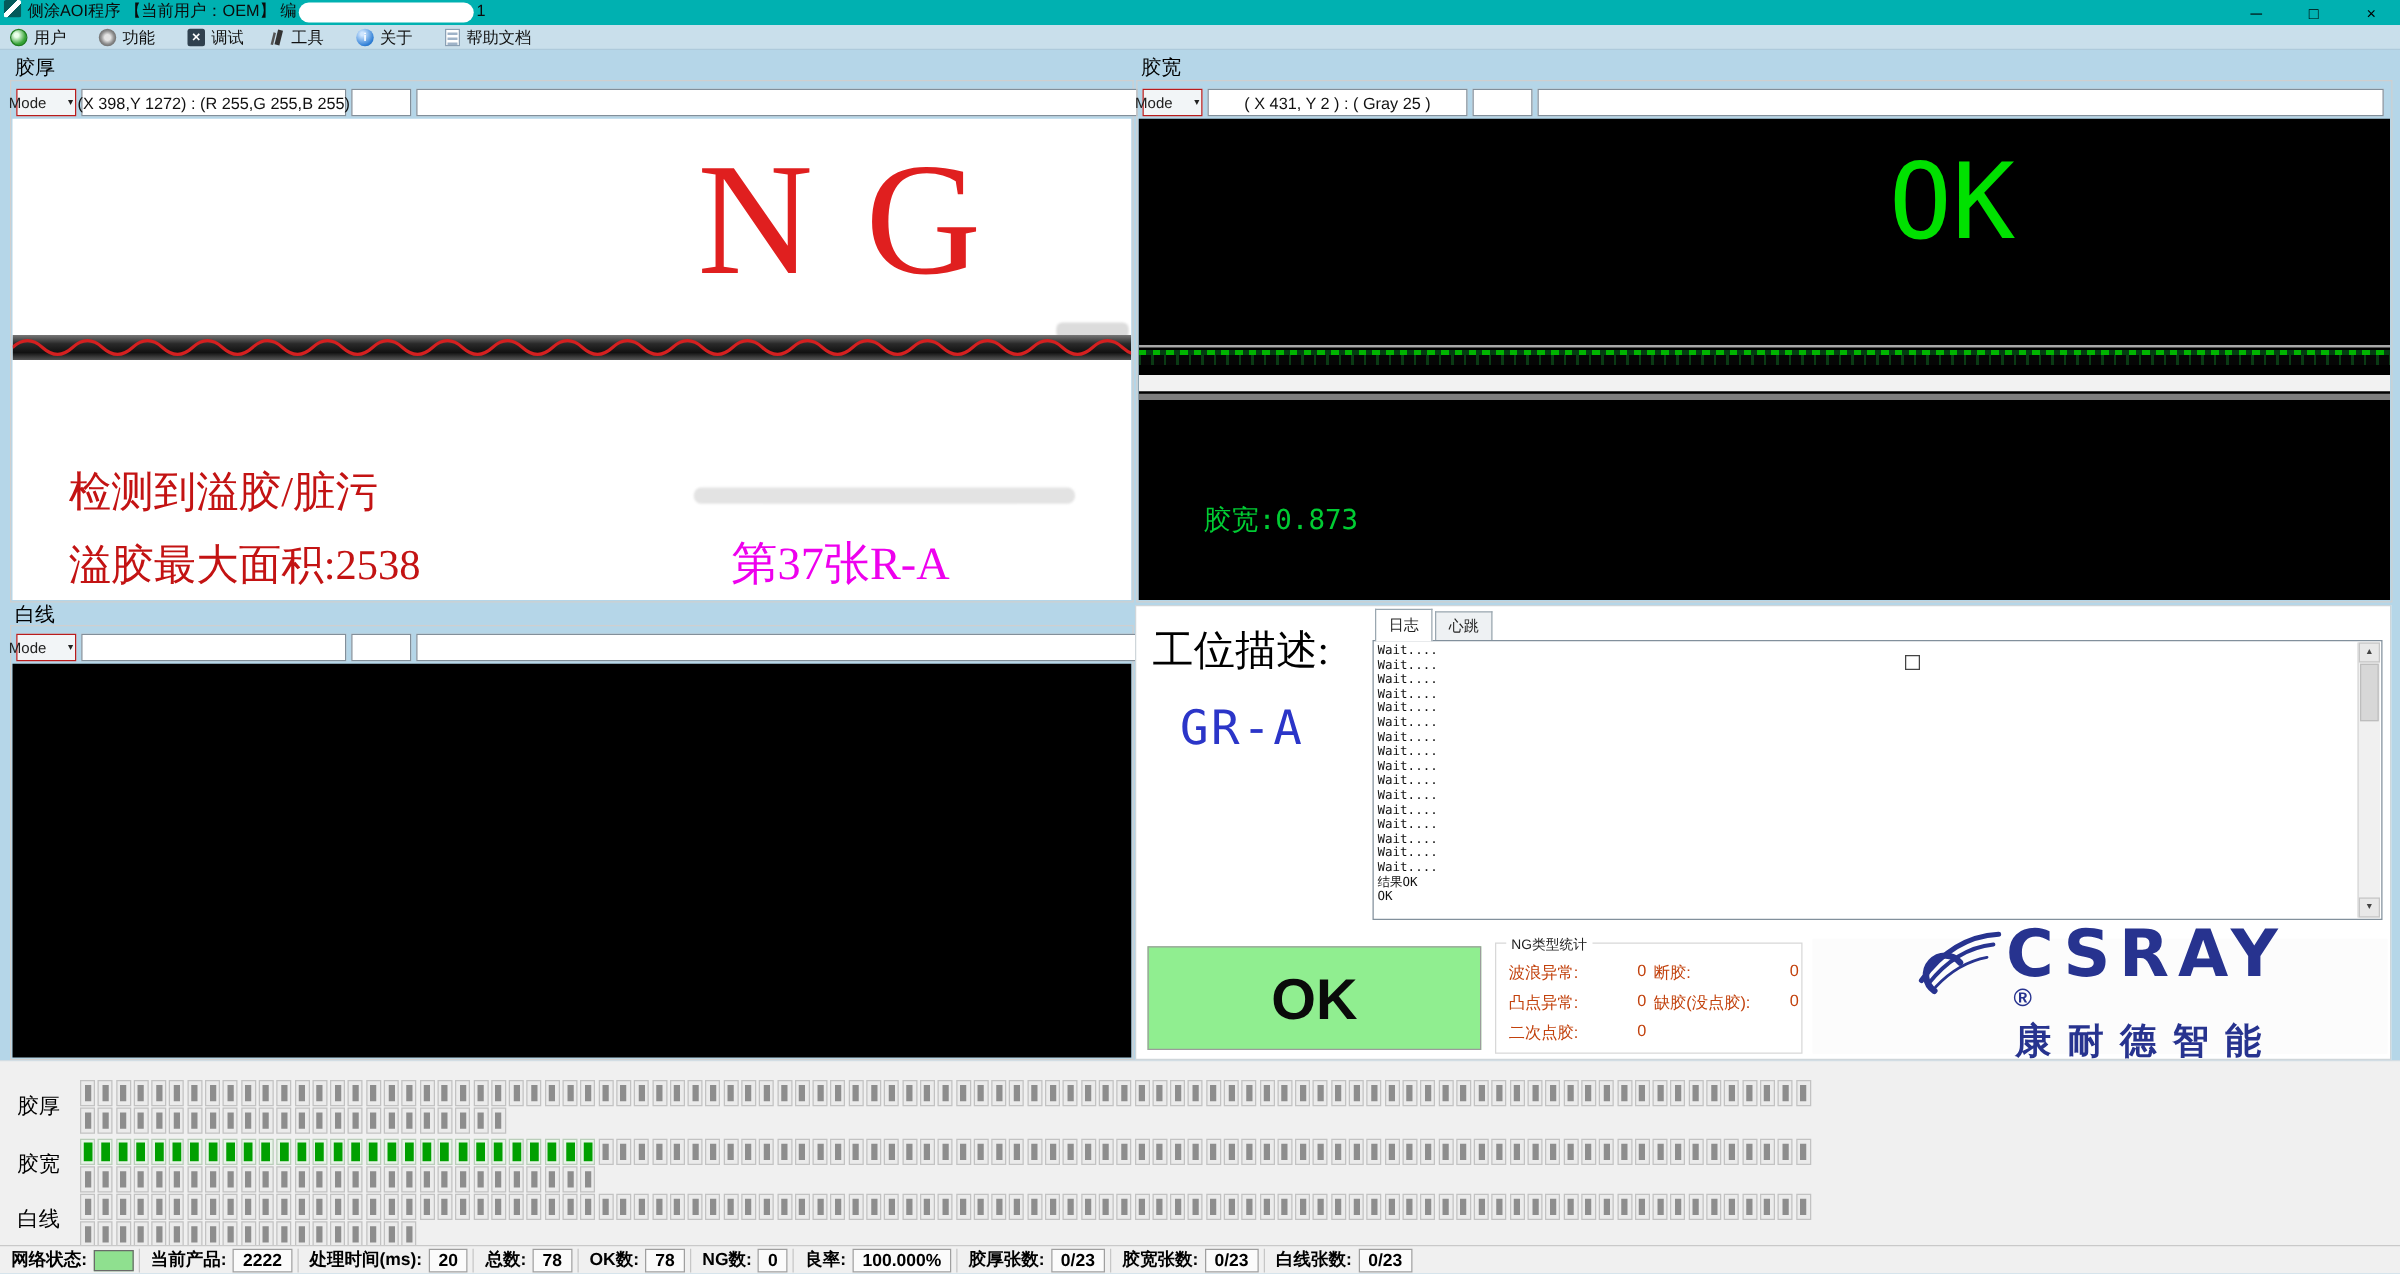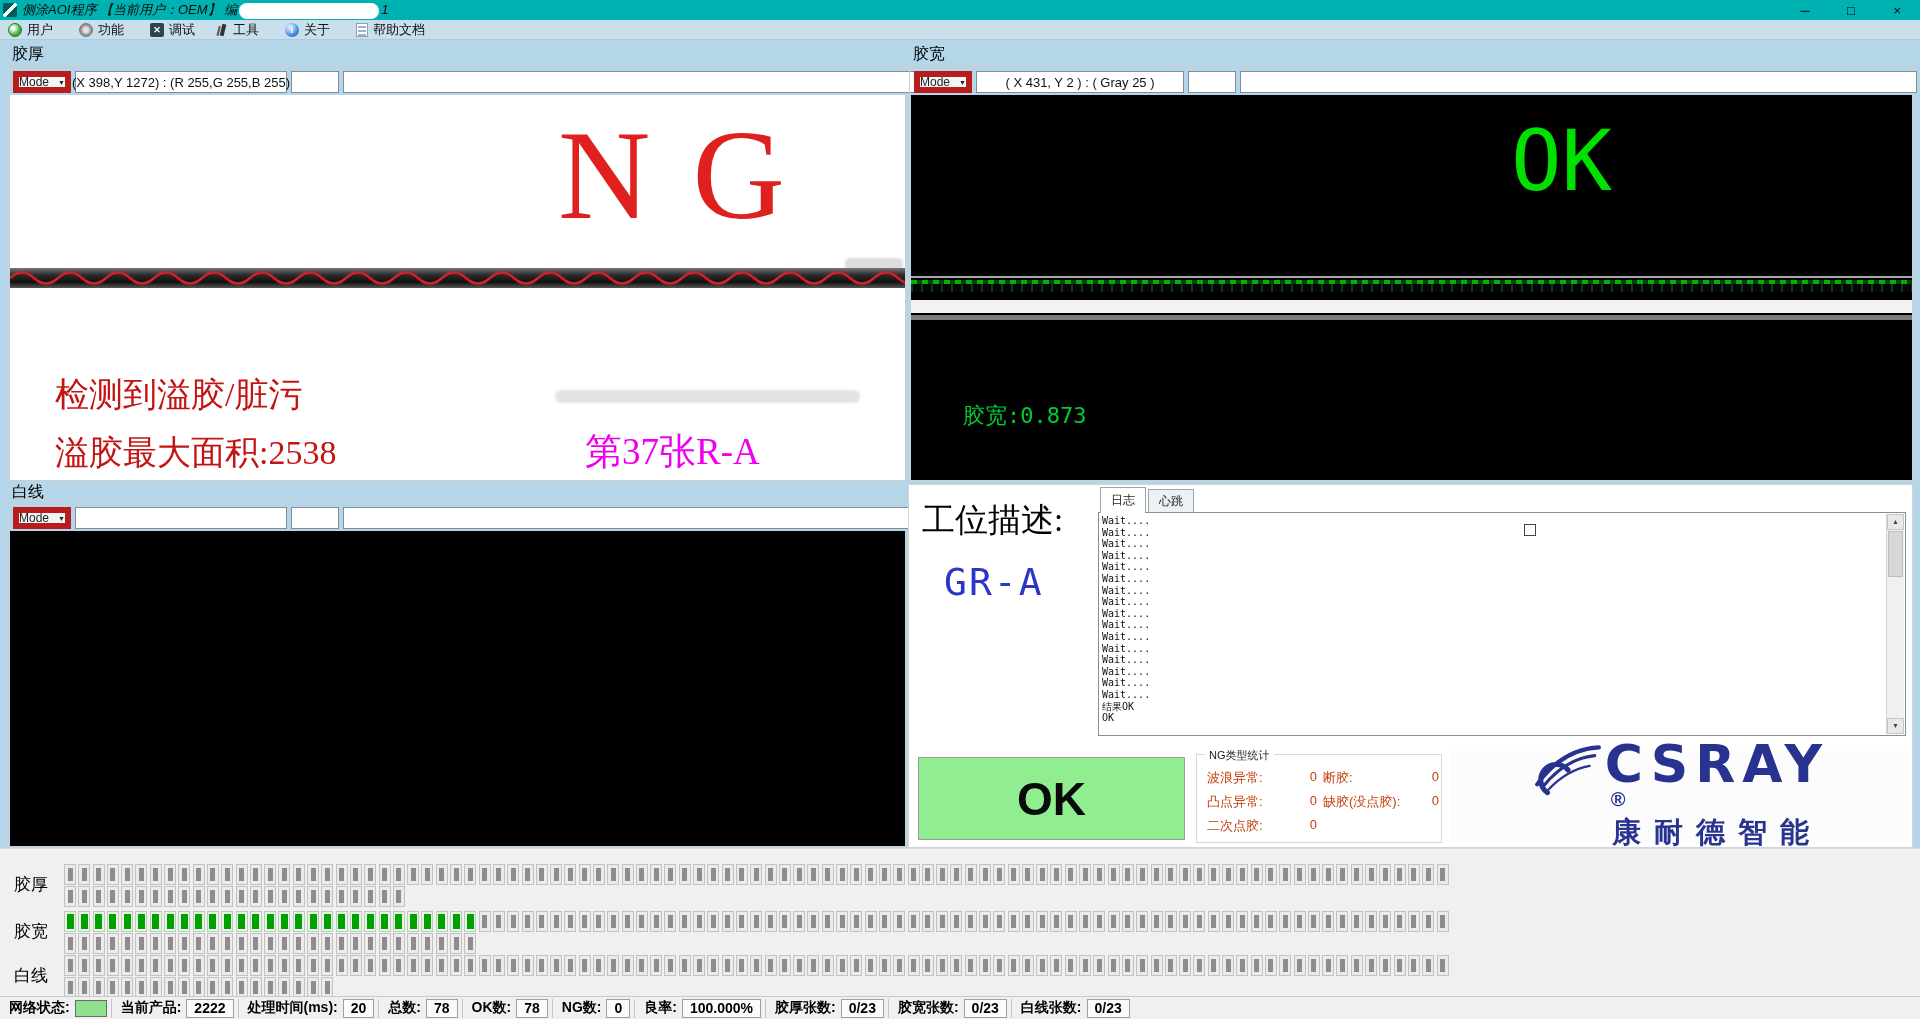--- a/index.html
+++ b/index.html
@@ -5,21 +5,21 @@
   html,body{margin:0;padding:0;}
   body{
     width:1920px;height:1019px;position:relative;overflow:hidden;
     background:#b5d6e8;
     font-family:"Liberation Sans",sans-serif;
     -webkit-font-smoothing:antialiased;
   }
   .abs{position:absolute;}
 
   
-  .titlebar{left:0;top:0;width:1920px;height:20px;background:#00b1b1;display:flex;align-items:center;font-style:italic;}
+  .titlebar{left:0;top:0;width:1920px;height:20px;background:#00b1b1;display:flex;}
   .app-icon{width:14px;height:14px;margin:0 5px 0 3px;border-radius:2px;
     background:linear-gradient(135deg,transparent 40%,#ffffff 40% 58%,transparent 58%),#045a5a;}
   .title-text{font-size:13px;color:#0b0b0b;white-space:nowrap;}
   .redact-blob{display:inline-block;width:140px;height:16px;background:#fff;border-radius:9px;vertical-align:middle;margin:0 2px;}
   .win-controls{margin-left:auto;display:flex;height:100%;}
   .win-btn{width:46px;height:100%;display:flex;align-items:center;justify-content:center;font-size:13px;color:#000;}
 
   
   .menubar{left:0;top:20px;width:1920px;height:20px;background:#c9dfeb;display:flex;align-items:center;gap:26px;padding-left:8px;border-bottom:1px solid #aecadb;box-sizing:border-box;}
   .menu-item{display:flex;align-items:center;gap:5px;font-size:13px;color:#111;}
@@ -29,21 +29,21 @@
   .ic-debug{width:14px;height:14px;background:#30414f;border-radius:2px;color:#fff;font-size:9px;line-height:14px;text-align:center;font-weight:700;}
   .ic-tools{width:4px;height:12px;background:#333;transform:rotate(14deg);box-shadow:-4px 2px 0 -1px #555;margin-right:3px;}
   .ic-about{width:14px;height:14px;border-radius:50%;background:radial-gradient(circle at 35% 30%,#cfe6ff 10%,#2f7fd6 70%,#14519b 100%);color:#fff;font-size:9px;line-height:14px;text-align:center;font-weight:700;}
   .ic-help{width:12px;height:14px;background:#fff;border:1px solid #8aa0b4;box-sizing:border-box;padding:2px 1px;}
   .ic-help i{display:block;height:2px;background:#9fb3c8;margin-bottom:2px;}
 
   
   .gbox{border:1px solid #cfcfcf;}
   .panel-title{font-size:16px;color:#000;}
   .toolbar{position:absolute;left:4px;top:6px;height:22px;display:flex;align-items:stretch;gap:4px;}
-  .mode-btn{width:46px;background:#f2f5f7;border:6px solid #b91c1c;font-size:12px;color:#222;display:flex;align-items:center;justify-content:space-between;gap:3px;}
+  .mode-btn{width:46px;background:#f2f5f7;border:1px solid #b91c1c;font-size:12px;color:#222;display:flex;align-items:center;justify-content:flex-end;gap:16px;}
   .mode-btn .arr{font-size:7px;}
   .tb-box{background:#fff;border:1px solid #828f9a;font-size:13px;color:#111;display:flex;align-items:center;justify-content:center;white-space:nowrap;}
   .img-area{position:absolute;left:1px;top:30px;right:1px;bottom:1px;overflow:hidden;}
 
   
   .ng-text{position:absolute;left:548px;top:16px;font-family:"Liberation Serif",serif;font-size:128px;color:#e01f1f;letter-spacing:42px;line-height:1;}
   .gt-band{position:absolute;left:0;top:173px;width:100%;height:20px;background:linear-gradient(#777 0%,#2a2a2a 35%,#111 70%,#555 100%);}
   .gt-squiggle{position:absolute;left:0;top:168px;}
   .gt-smear1{position:absolute;left:545px;top:295px;width:305px;height:13px;background:#e3e3e3;border-radius:6px;filter:blur(1px);}
   .gt-smear2{position:absolute;left:835px;top:163px;width:58px;height:13px;background:#dcdcdc;border-radius:5px;filter:blur(1px);}

